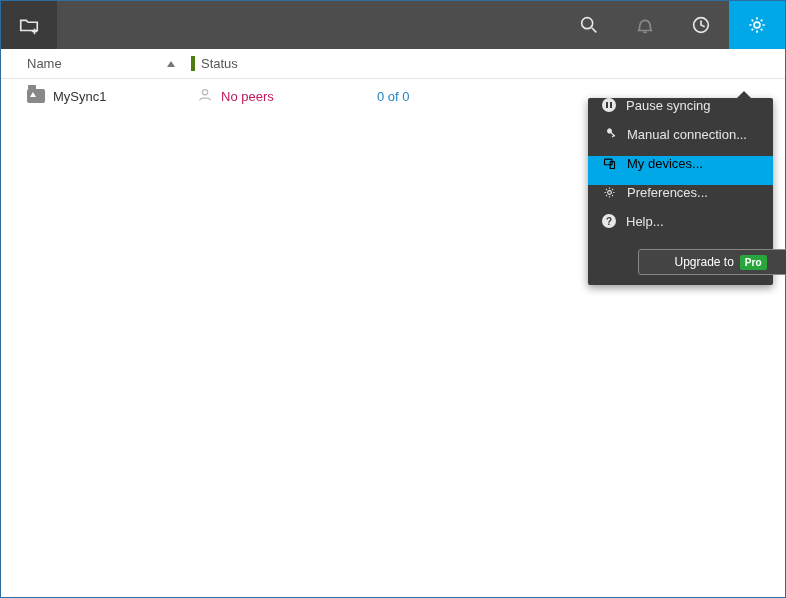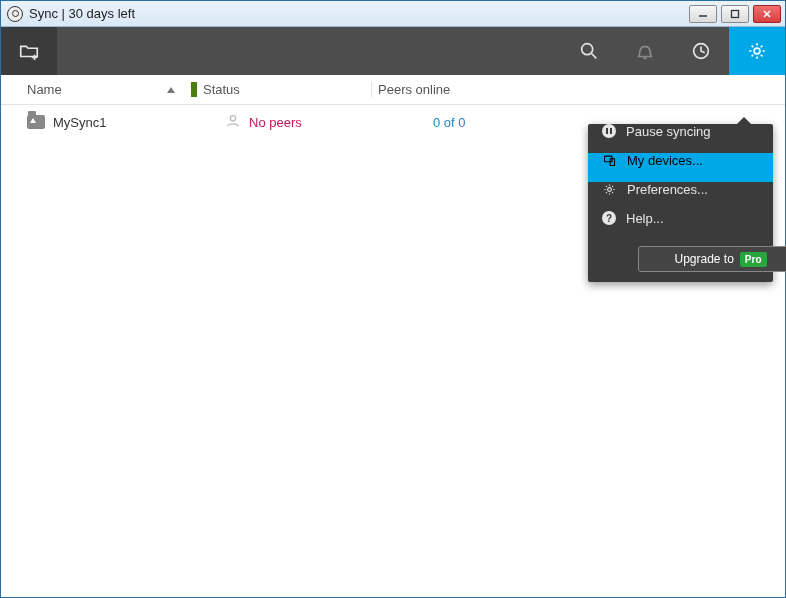--- a/index.html
+++ b/index.html
@@ -86,35 +86,34 @@
     display:flex;
     align-items:center;
     border-bottom:1px solid #e3e3e3;
     color:#555;
     font-size:13px;
     padding-left:20px;
     background:#fff;
   }
   .col { padding: 0 6px; display:flex;align-items:center;gap:22px; }
   .col.name { width: 170px; }
-  .col.status { width: 180px; border-left:6px solid #4d7c0f; }
+  .col.status { width: 180px; border-left:4px solid #4d7c0f; }
   .col.peers { flex:1; border-left:1px solid #e3e3e3; }
   .sort-caret {
     width:0;height:0;border-left:4px solid transparent;border-right:4px solid transparent;border-bottom:6px solid #777; margin-left:auto;margin-right:10px;
   }
 
   
   .content { flex:1; overflow:auto; background:#fff; }
   .row {
     display:flex;
     align-items:center;
     height:34px;
     padding-left:20px;
     font-size:13px;
-    gap:28px;
   }
   .cell { padding:0 6px; }
   .cell.name { width:170px; display:flex;align-items:center;gap:8px; color:#333;}
   .cell.status { width:180px; display:flex;align-items:center;gap:8px; color:#be185d;}
   .cell.peers { flex:1; color:#1f85c7; }
   .folder-icon{width:18px;height:14px;background:#888;border-radius:2px;position:relative;}
   .folder-icon::before{content:"";position:absolute;top:-4px;left:1px;width:8px;height:4px;background:#888;border-radius:1px 1px 0 0;}
   .folder-icon::after{content:"";position:absolute;left:3px;top:3px;width:0;height:0;border-left:3px solid transparent;border-right:3px solid transparent;border-bottom:5px solid #fff;}
   .user-icon svg{width:16px;height:16px;fill:none;stroke:#bbb;stroke-width:2;}
 
@@ -150,42 +149,20 @@
   .pro-badge{background:#29a63b;color:#fff;font-size:10px;font-weight:bold;padding:2px 5px;border-radius:2px;}
 
   .key-icon{transform:rotate(45deg);}
   .wrapper{position:relative;flex:1;display:flex;flex-direction:column;}
 </style>
 </head>
 <body>
 
 <div class="window">
 
-  <div class="titlebar">
-    <div class="app-icon"></div>
-    <div class="title">Sync | 30 days left</div>
-    <div class="win-controls">
-      <div class="win-btn">
-        <svg width="10" height="10">
-            <line x1="1" y1="7" x2="9" y2="7" stroke="#333" stroke-width="1.5"></line>
-          </svg>
-      </div>
-      <div class="win-btn">
-        <svg width="10" height="10">
-            <rect x="1.5" y="1.5" width="7" height="7" fill="none" stroke="#333" stroke-width="1.3"></rect>
-          </svg>
-      </div>
-      <div class="win-btn close">
-        <svg width="10" height="10">
-            <line x1="2" y1="2" x2="8" y2="8" stroke="#fff" stroke-width="1.6"></line>
-            <line x1="8" y1="2" x2="2" y2="8" stroke="#fff" stroke-width="1.6"></line>
-          </svg>
-      </div>
-    </div>
-  </div>
 
   <div class="wrapper">
 
     <div class="toolbar">
       <div class="tool-slot dark">
         <svg viewBox="0 0 24 24">
           <path d="M3 7 L9 7 L11 9 L21 9 L21 18 L3 18 Z"></path>
           <line x1="18" y1="16" x2="18" y2="22"></line>
             <line x1="15" y1="19" x2="21" y2="19"></line>
         </svg>
@@ -217,23 +194,20 @@
       </div>
     </div>
 
     <div class="cols">
       <div class="col name">
         <span>Name</span>
         <span class="sort-caret"></span>
       </div>
       <div class="col status">
         <span>Status</span>
-      </div>
-      <div class="col peers">
-        <span>Peers online</span>
       </div>
     </div>
 
     <div class="content">
       <div class="row">
         <div class="cell name">
           <span class="folder-icon"></span>
           <span>MySync1</span>
         </div>
         <div class="cell status">
@@ -252,20 +226,28 @@
     </div>
 
     <div class="dropdown">
       <div class="menu-item">
         <span class="pause">
             <span></span>
             <span></span>
           </span>
         <span>Pause syncing</span>
       </div>
+      <div class="menu-item">
+        <svg viewBox="0 0 24 24" class="key-icon" style="fill:#e6e6e6;stroke:none">
+            <circle cx="8" cy="8" r="4"></circle>
+            <rect x="10" y="7" width="10" height="2"></rect>
+            <rect x="17" y="7" width="2" height="5"></rect>
+          </svg>
+        <span>Manual connection...</span>
+      </div>
       <div class="menu-item selected">
         <svg viewBox="0 0 24 24">
             <rect x="4" y="5" width="12" height="9" rx="1"></rect>
             <rect x="13" y="9" width="7" height="11" rx="1"></rect>
           </svg>
         <span>My devices...</span>
       </div>
       <div class="menu-item">
         <svg viewBox="0 0 24 24">
             <circle cx="12" cy="12" r="3"></circle>

